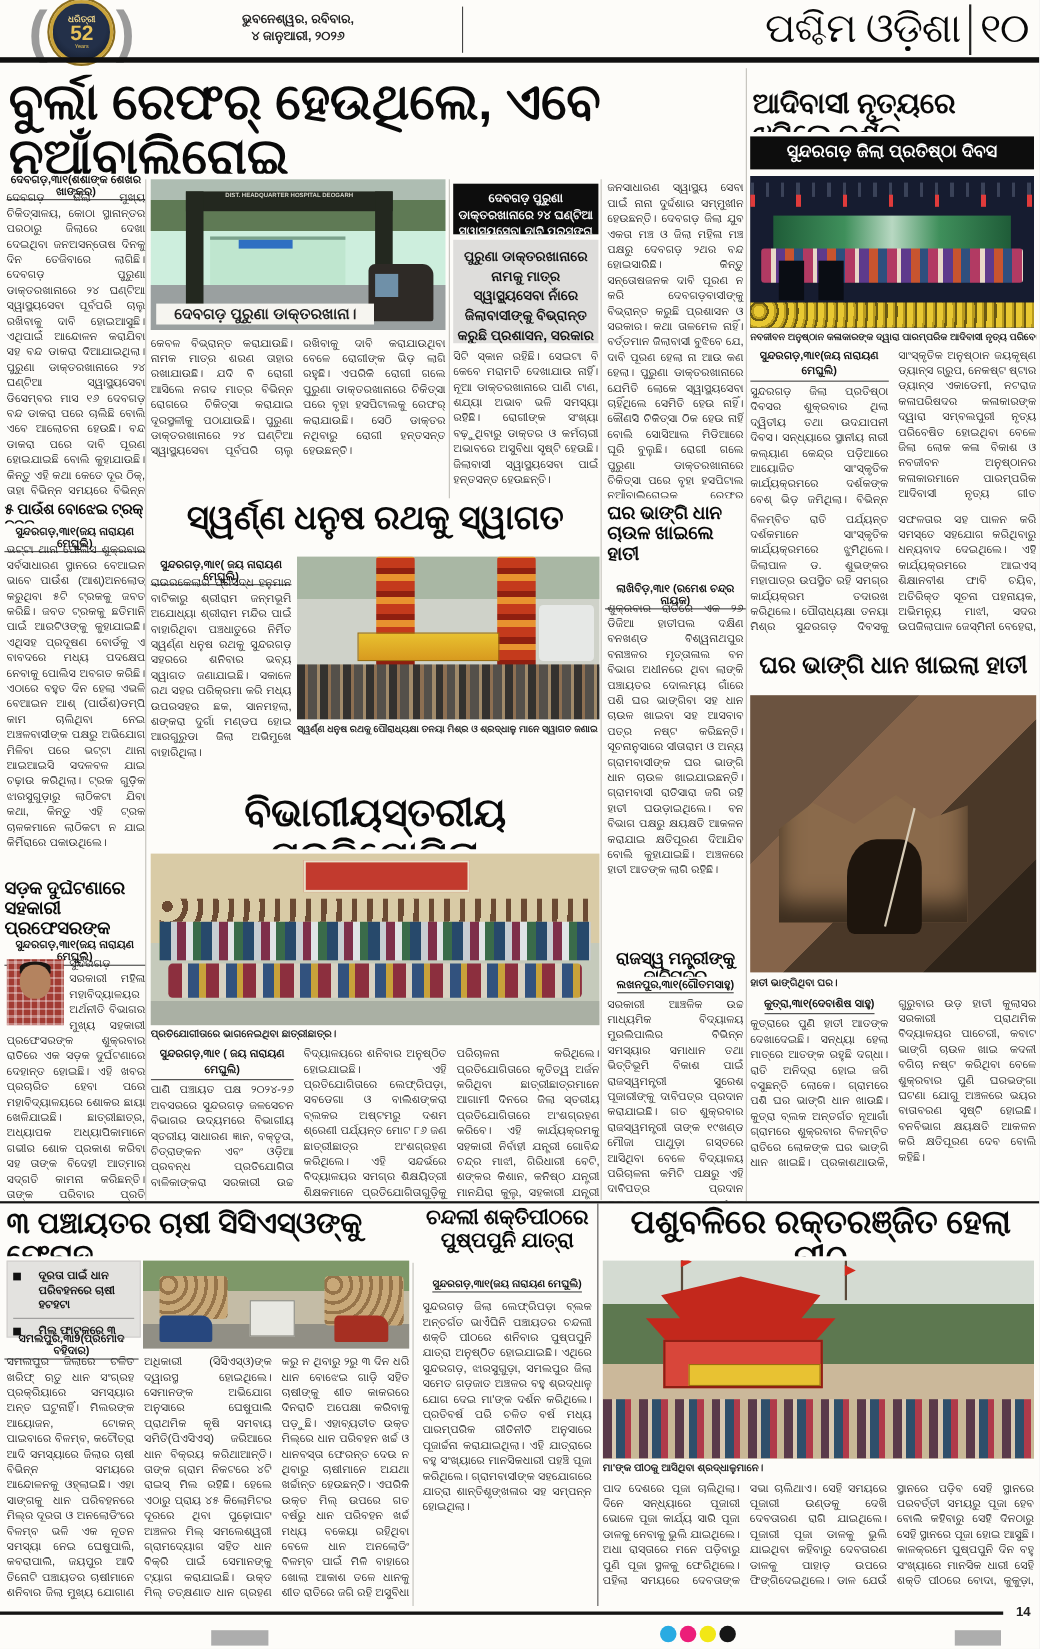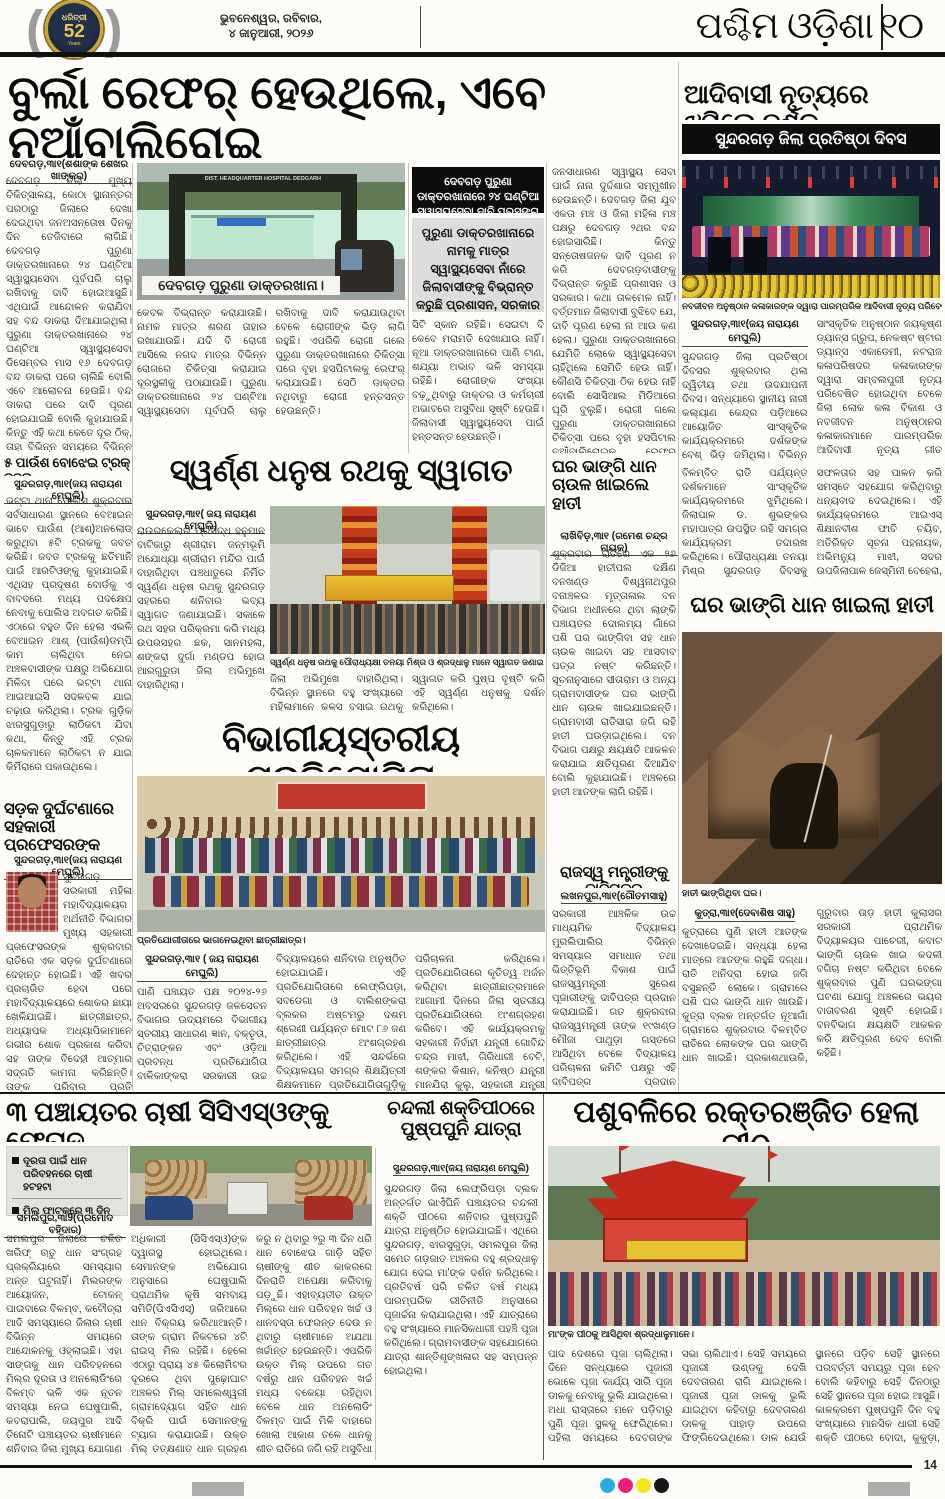--- a/index.html
+++ b/index.html
@@ -21,21 +21,21 @@
   .badge .m1{font-size:8px;color:#f3d98b;font-weight:bold;line-height:9px;}
   .badge .m2{font-size:19px;color:#e8c35a;font-weight:bold;line-height:18px;}
   .badge .m3{font-size:5px;color:#e8c35a;line-height:6px;}
   .dateline{font-size:11.5px;font-weight:bold;color:#222;line-height:15px;}
   .section-title{font-size:37px;font-weight:normal;color:#080808;letter-spacing:-1px;white-space:nowrap;}
   .blackbar{position:absolute;left:0;top:52px;width:945px;height:5px;background:#101010;}
   
   .kicker-inverse{background:#0d0d0d;color:#fff;font-weight:bold;text-align:center;overflow:hidden;}
   .graybox{background:#dedddb;font-weight:bold;text-align:center;overflow:hidden;color:#111;}
   .bulletbox{background:#e3e2df;border:1px solid #cfcecb;padding:4px 5px;font-size:10.3px;font-weight:bold;line-height:13px;color:#111;overflow:hidden;}
-  .bulletbox .bi{display:flex;gap:4px;padding:3px 0;}
+  .bulletbox .bi{display:flex;gap:16px;padding:3px 0;}
   .bulletbox .sq{width:7px;height:7px;background:#111;margin-top:3px;flex:none;}
   .bulletbox .sep{height:1px;background:#9a9a98;margin:2px 0;}
   
   .ph-hospital{background:linear-gradient(#aebdb2 0 14%,#5f7a55 14% 34%,#cdeedd 34% 70%,#9aa0a0 70% 100%);}
   .ph-hospital .gatebeam{position:absolute;left:12%;top:8%;width:70%;height:13%;background:#23281f;color:#d8d8ce;font-size:5.5px;text-align:center;line-height:1.7;font-weight:bold;overflow:hidden;}
   .ph-hospital .gpost{position:absolute;top:8%;width:6%;height:84%;background:#23281f;}
   .ph-hospital .bldg{position:absolute;left:20%;top:38%;width:46%;height:30%;background:#bfe6cf;border-top:3px solid #7ba28c;}
   .ph-hospital .sign{position:absolute;left:30%;top:40%;width:18%;height:6%;background:#2e6fc2;}
   .ph-hospital .rick{position:absolute;right:4%;bottom:6%;width:22%;height:38%;background:#2e2a26;border-radius:6px 10px 2px 2px;}
   .ph-hospital .rick:after{content:"";position:absolute;left:10%;top:18%;width:35%;height:40%;background:#6f90a8;}
@@ -94,21 +94,21 @@
     </span>
     <span class="mast-arc">)</span>
   </div>
   <div class="abs dateline" style="left:196px;top:11px;text-align:center;width:150px;">
     <div>ଭୁବନେଶ୍ୱର, ରବିବାର,</div>
     <div>୪ ଜାନୁଆରୀ, ୨୦୨୬</div>
   </div>
   <div class="abs" style="left:420px;top:6px;width:1px;height:42px;background:#444;"></div>
   <div class="abs section-title" style="right:72px;top:5px;">ପଶ୍ଚିମ ଓଡ଼ିଶା</div>
   <div class="abs" style="right:62px;top:4px;width:2px;height:46px;background:#222;"></div>
-  <div class="abs section-title" style="right:22px;top:5px;">୧୦</div>
+  <div class="abs section-title" style="right:10px;top:5px;">୧୦</div>
   <div class="blackbar"></div>
 
   <div class="vrule" style="left:132px;top:163px;height:928px;"></div>
   <div class="vrule" style="left:408px;top:163px;height:290px;"></div>
   <div class="vrule" style="left:546px;top:163px;height:928px;"></div>
   <div class="vrule" style="left:678px;top:62px;height:1030px;"></div>
   <div class="abs" style="left:0;top:1092px;width:945px;height:2px;background:#141414;"></div>
   <div class="abs" style="left:543px;top:1094px;width:1px;height:366px;background:#555;"></div>
   <div class="vrule" style="left:375px;top:1148px;height:312px;"></div>
 
@@ -180,21 +180,20 @@
   <div class="abs byline" style="left:137px;top:508px;width:128px;"><span>ସୁନ୍ଦରଗଡ଼,୩ା୧( ଜୟ ନାରାୟଣ ମେଘୁଲି)</span></div>
   <div class="abs body-txt" style="left:137px;top:524px;width:128px;height:194px;">ରାଉରକେଲାର ପ୍ରସିଦ୍ଧ ହନୁମାନ ବାଟିକାରୁ ଶ୍ରୀରାମ ଜନ୍ମଭୂମି ଅଯୋଧ୍ୟା ଶ୍ରୀରାମ ମନ୍ଦିର ପାଇଁ ବାହାରିଥିବା ପଞ୍ଚଧାତୁରେ ନିର୍ମିତ ସ୍ୱର୍ଣ୍ଣ ଧନୁଷ ରଥକୁ ସୁନ୍ଦରଗଡ଼ ସହରରେ ଶନିବାର ଭବ୍ୟ ସ୍ୱାଗତ ଜଣାଯାଇଛି। ସକାଳେ ରଥ ସହର ପରିକ୍ରମା କରି ମଧ୍ୟ ଉପରସହର ଛକ, ସାନମହଲା, ଶଙ୍କରା ଦୁର୍ଗା ମଣ୍ଡପ ହୋଇ ଆରଗୁରୁଡା ଜିଲା ଅଭିମୁଖେ ବାହାରିଥିଲା।</div>
   <div class="ph ph-chariot" style="left:270px;top:506px;width:275px;height:148px;">
     <div class="pillar" style="left:26%;"></div>
     <div class="pillar" style="left:66%;"></div>
     <div class="banner"></div>
     <div class="van"></div>
     <div class="crowd"></div>
   </div>
   <div class="abs cap" style="left:270px;top:657px;width:275px;font-size:8.6px;">ସ୍ୱର୍ଣ୍ଣ ଧନୁଷ ରଥକୁ ପୌରାଧ୍ୟକ୍ଷା ତନୟା ମିଶ୍ର ଓ ଶ୍ରଦ୍ଧାଳୁ ମାନେ ସ୍ୱାଗତ ଜଣାଇ ପୂଜାର୍ଚ୍ଚନା କରୁଛନ୍ତି।</div>
-  <div class="abs body-txt cols2" style="left:270px;top:672px;width:275px;height:46px;">ଜିଲା ଅଭିମୁଖେ ବାହାରିଥିଲା। ବିଭିନ୍ନ ସ୍ଥାନରେ ବହୁ ସଂଖ୍ୟାରେ ମହିଳାମାନେ କଳସ ବସାଇ ରଥକୁ ସ୍ୱାଗତ କରି ପୁଷ୍ପ ବୃଷ୍ଟି କରି ଏହି ସ୍ୱର୍ଣ୍ଣ ଧନୁଷକୁ ଦର୍ଶନ କରିଥିଲେ।</div>
 
   <div class="abs hl" style="left:137px;top:720px;width:408px;height:52px;font-size:36px;text-align:center;">ବିଭାଗୀୟସ୍ତରୀୟ ପ୍ରତିଯୋଗିତା</div>
   <div class="ph ph-group" style="left:137px;top:776px;width:408px;height:156px;">
     <div class="banner"></div>
     <div class="row-heads"></div>
     <div class="row-mid"></div>
     <div class="row-sit"></div>
   </div>
   <div class="abs cap" style="left:137px;top:935px;width:408px;">ପ୍ରତିଯୋଗୀତାରେ ଭାଗନେଇଥିବା ଛାତ୍ରୀଛାତ୍ର।</div>
   <div class="abs body-txt cols3" style="left:137px;top:952px;width:408px;height:140px;">

